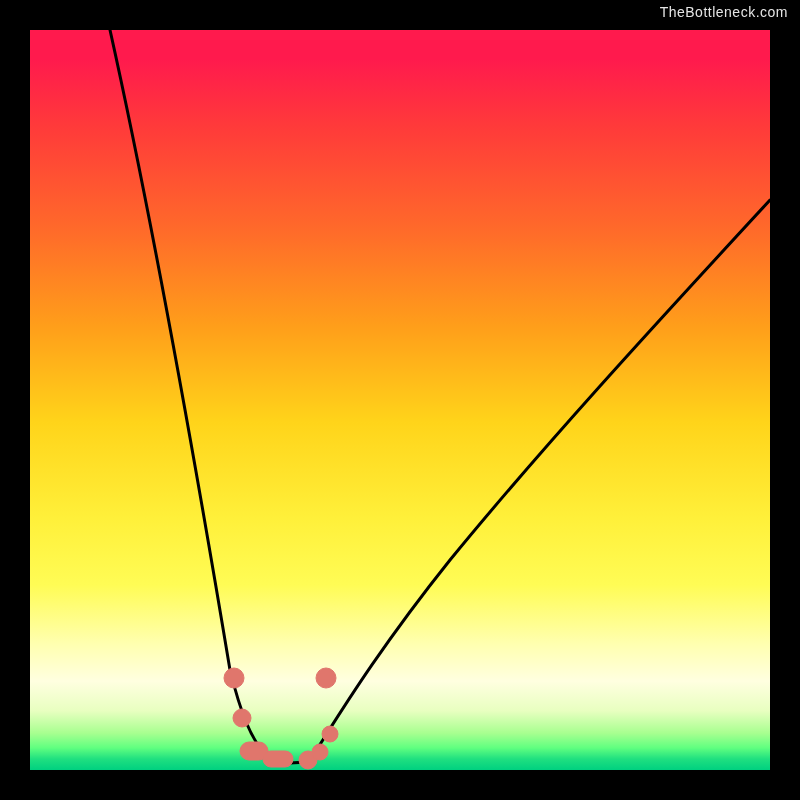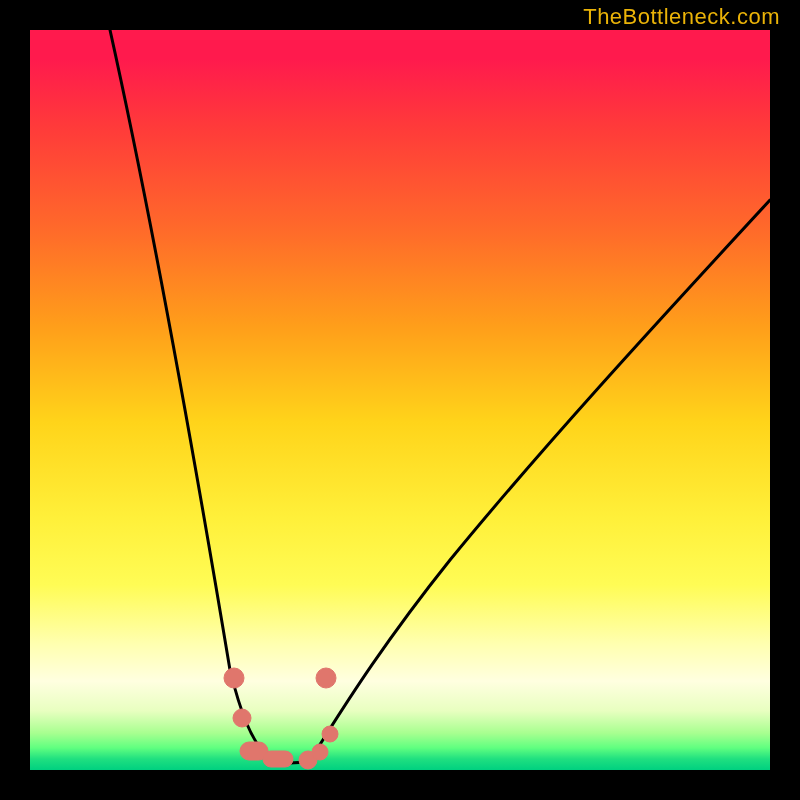--- a/index.html
+++ b/index.html
@@ -13,23 +13,23 @@
   }
   .frame {
     position: relative;
     width: 800px;
     height: 800px;
     background: #000;
   }
   .watermark {
     position: absolute;
     top: 4px;
-    right: 20px;
-    color: #eab308;
-    font-size: 22px;
+    right: 12px;
+    color: #e5e5e5;
+    font-size: 14px;
     font-weight: 500;
     letter-spacing: 0.5px;
     z-index: 10;
   }
   .plot {
     position: absolute;
     left: 30px;
     top: 30px;
     width: 740px;
     height: 740px;

